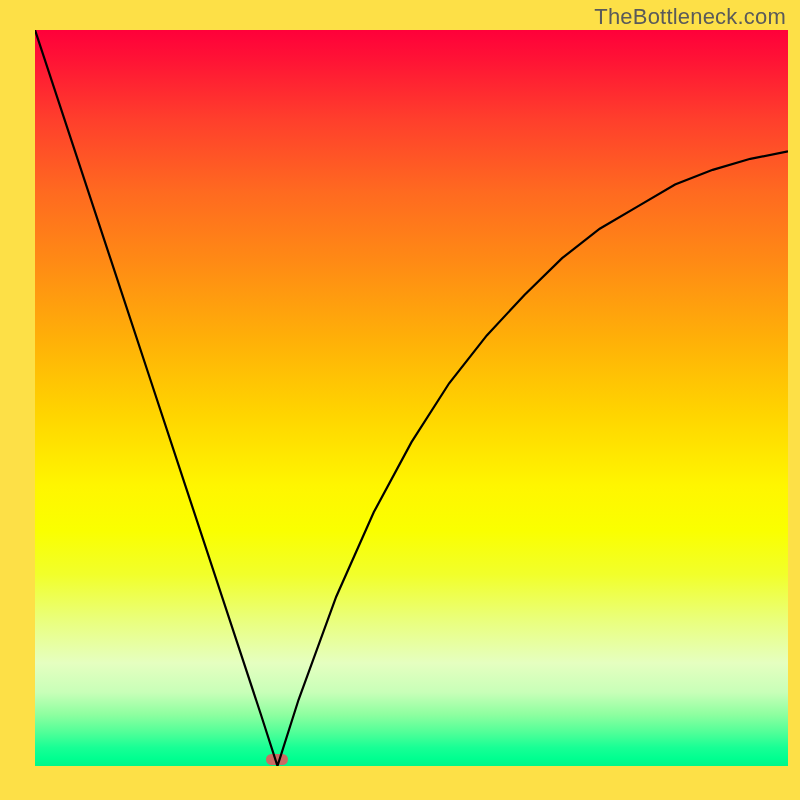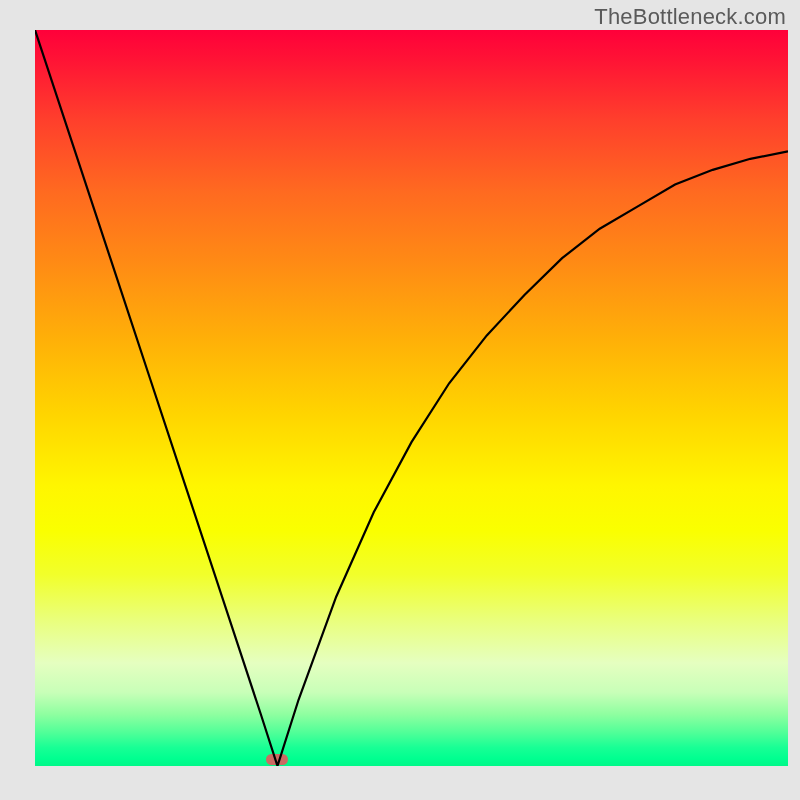--- a/index.html
+++ b/index.html
@@ -8,21 +8,21 @@
     width: 800px;
     height: 800px;
     overflow: hidden;
     background: #000;
     font-family: Arial, Helvetica, sans-serif;
   }
   .frame {
     position: relative;
     width: 800px;
     height: 800px;
-    background: #e5e5e5;
+    background: #fde047;
   }
   .watermark {
     position: absolute;
     top: 4px;
     right: 14px;
     color: #5a5a5a;
     font-size: 22px;
     letter-spacing: 0.2px;
     font-weight: 400;
     z-index: 5;

